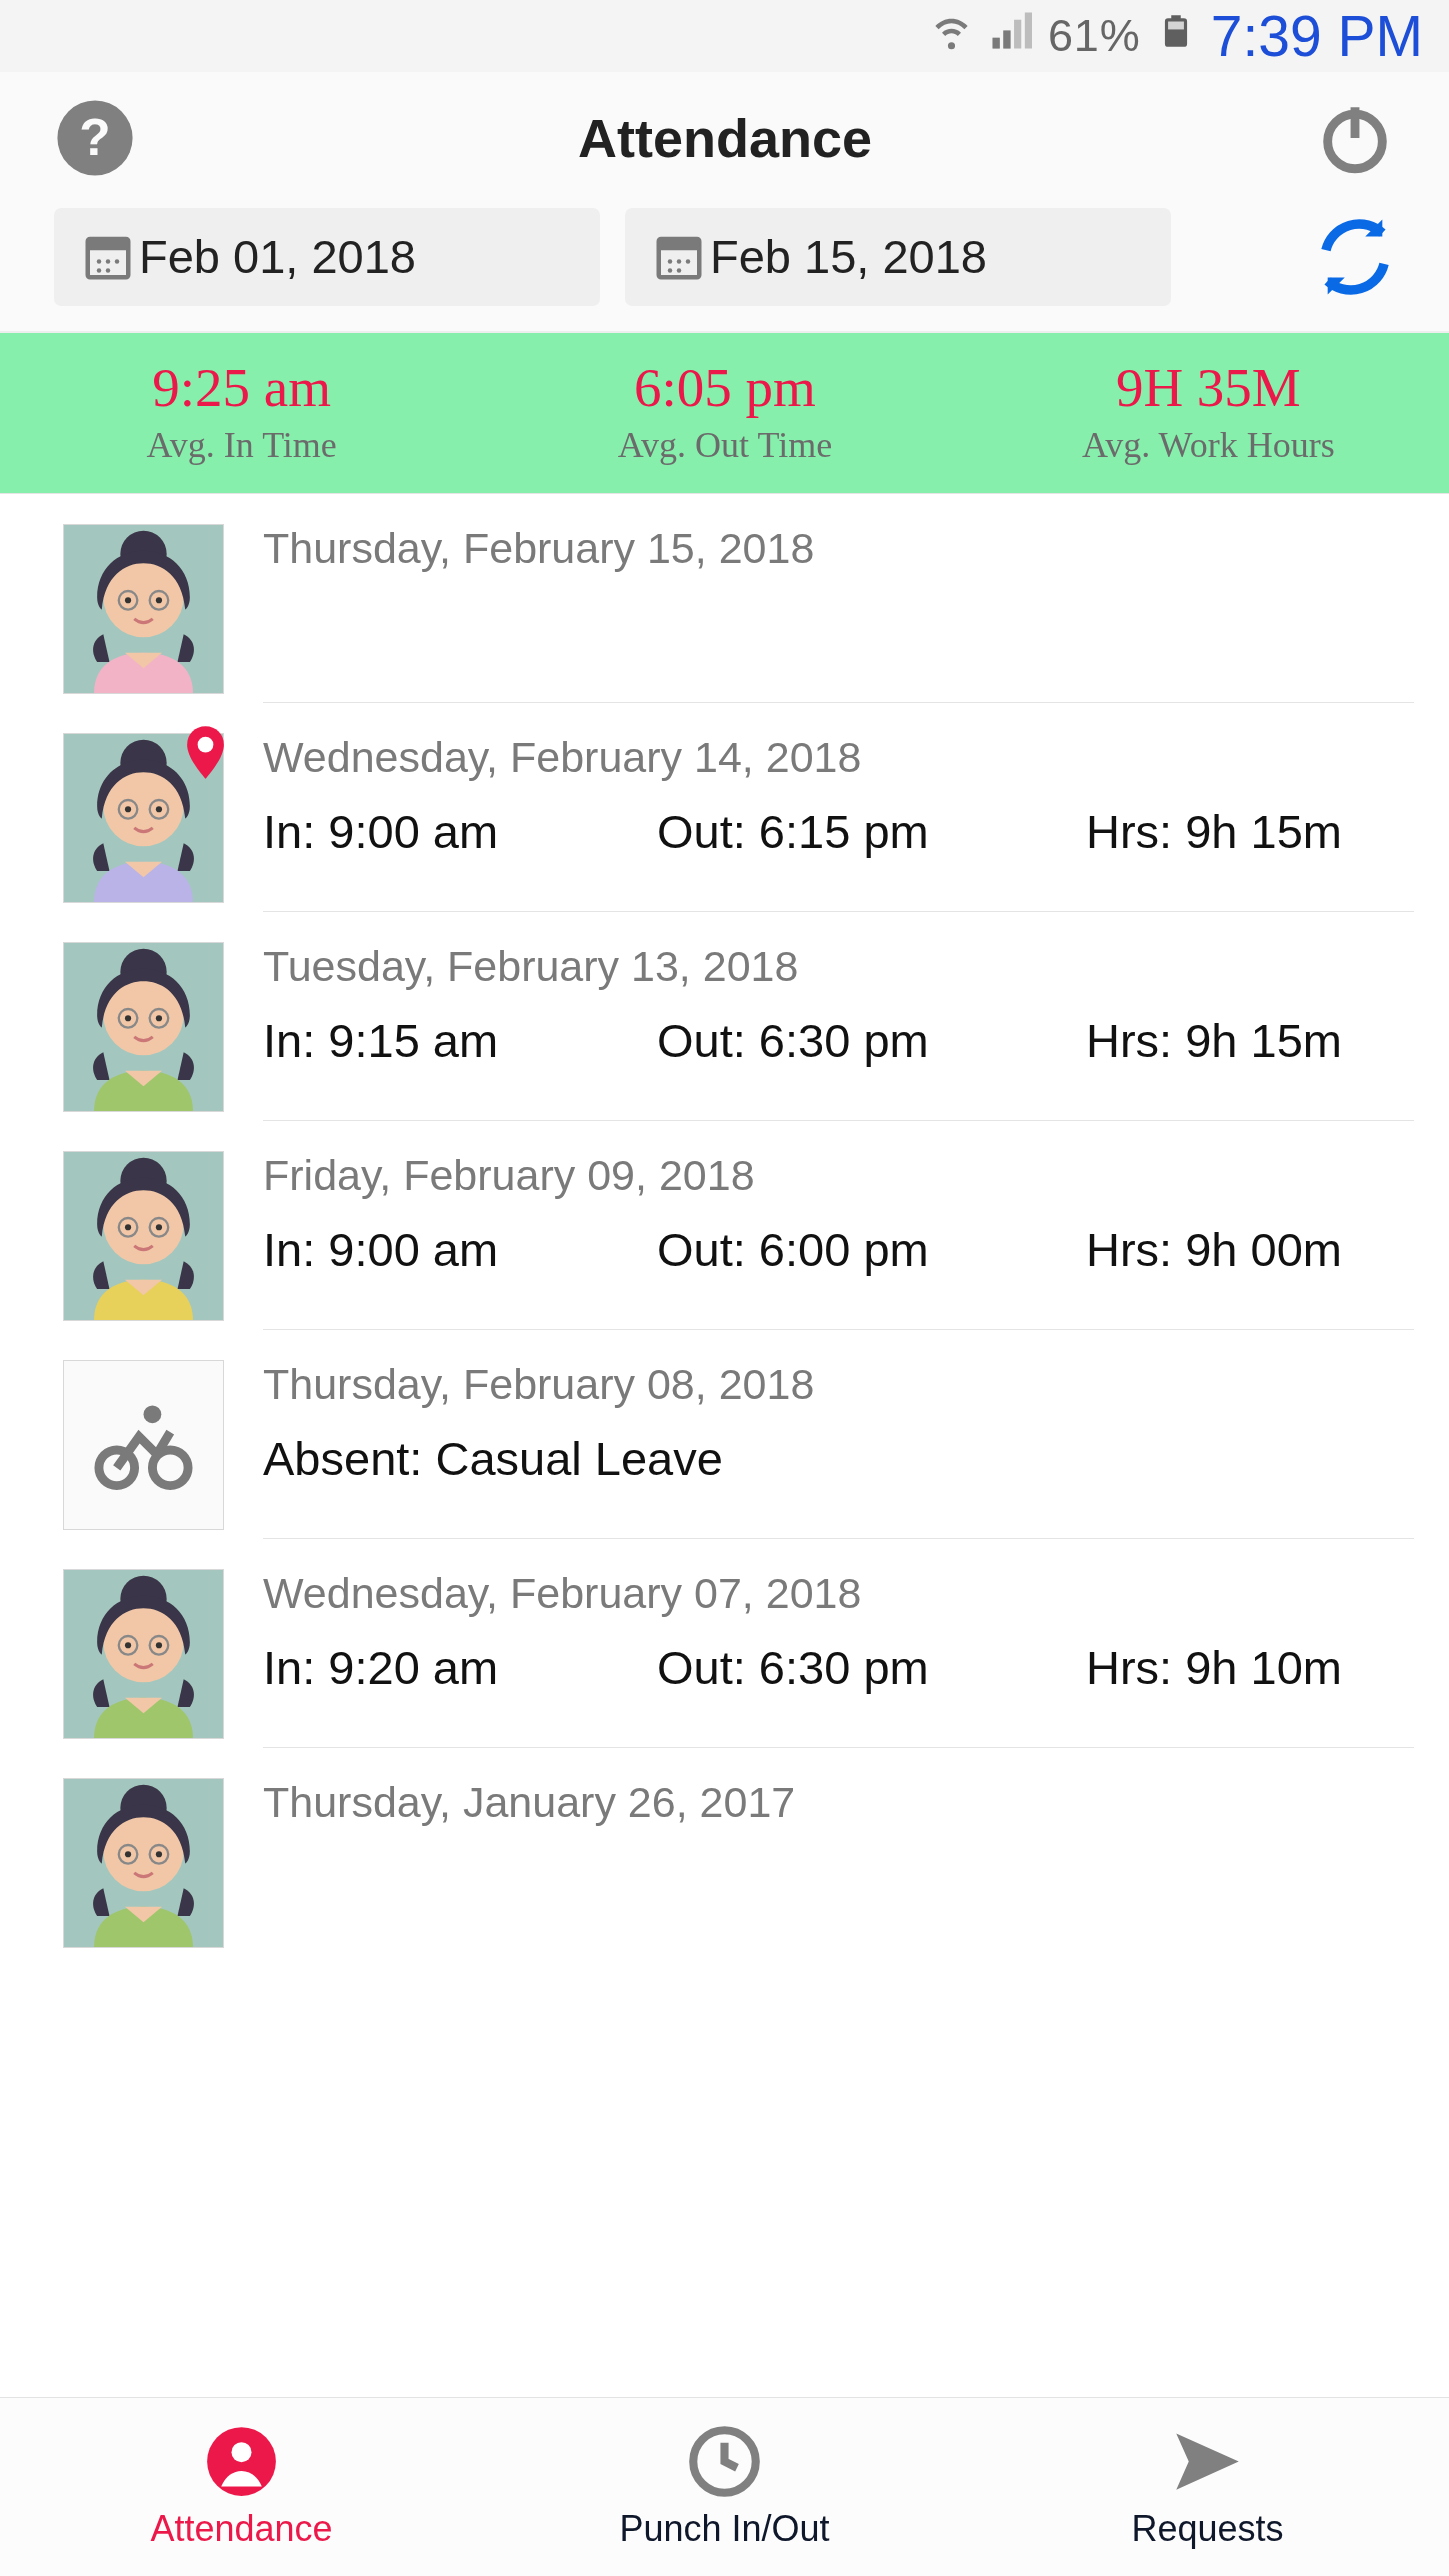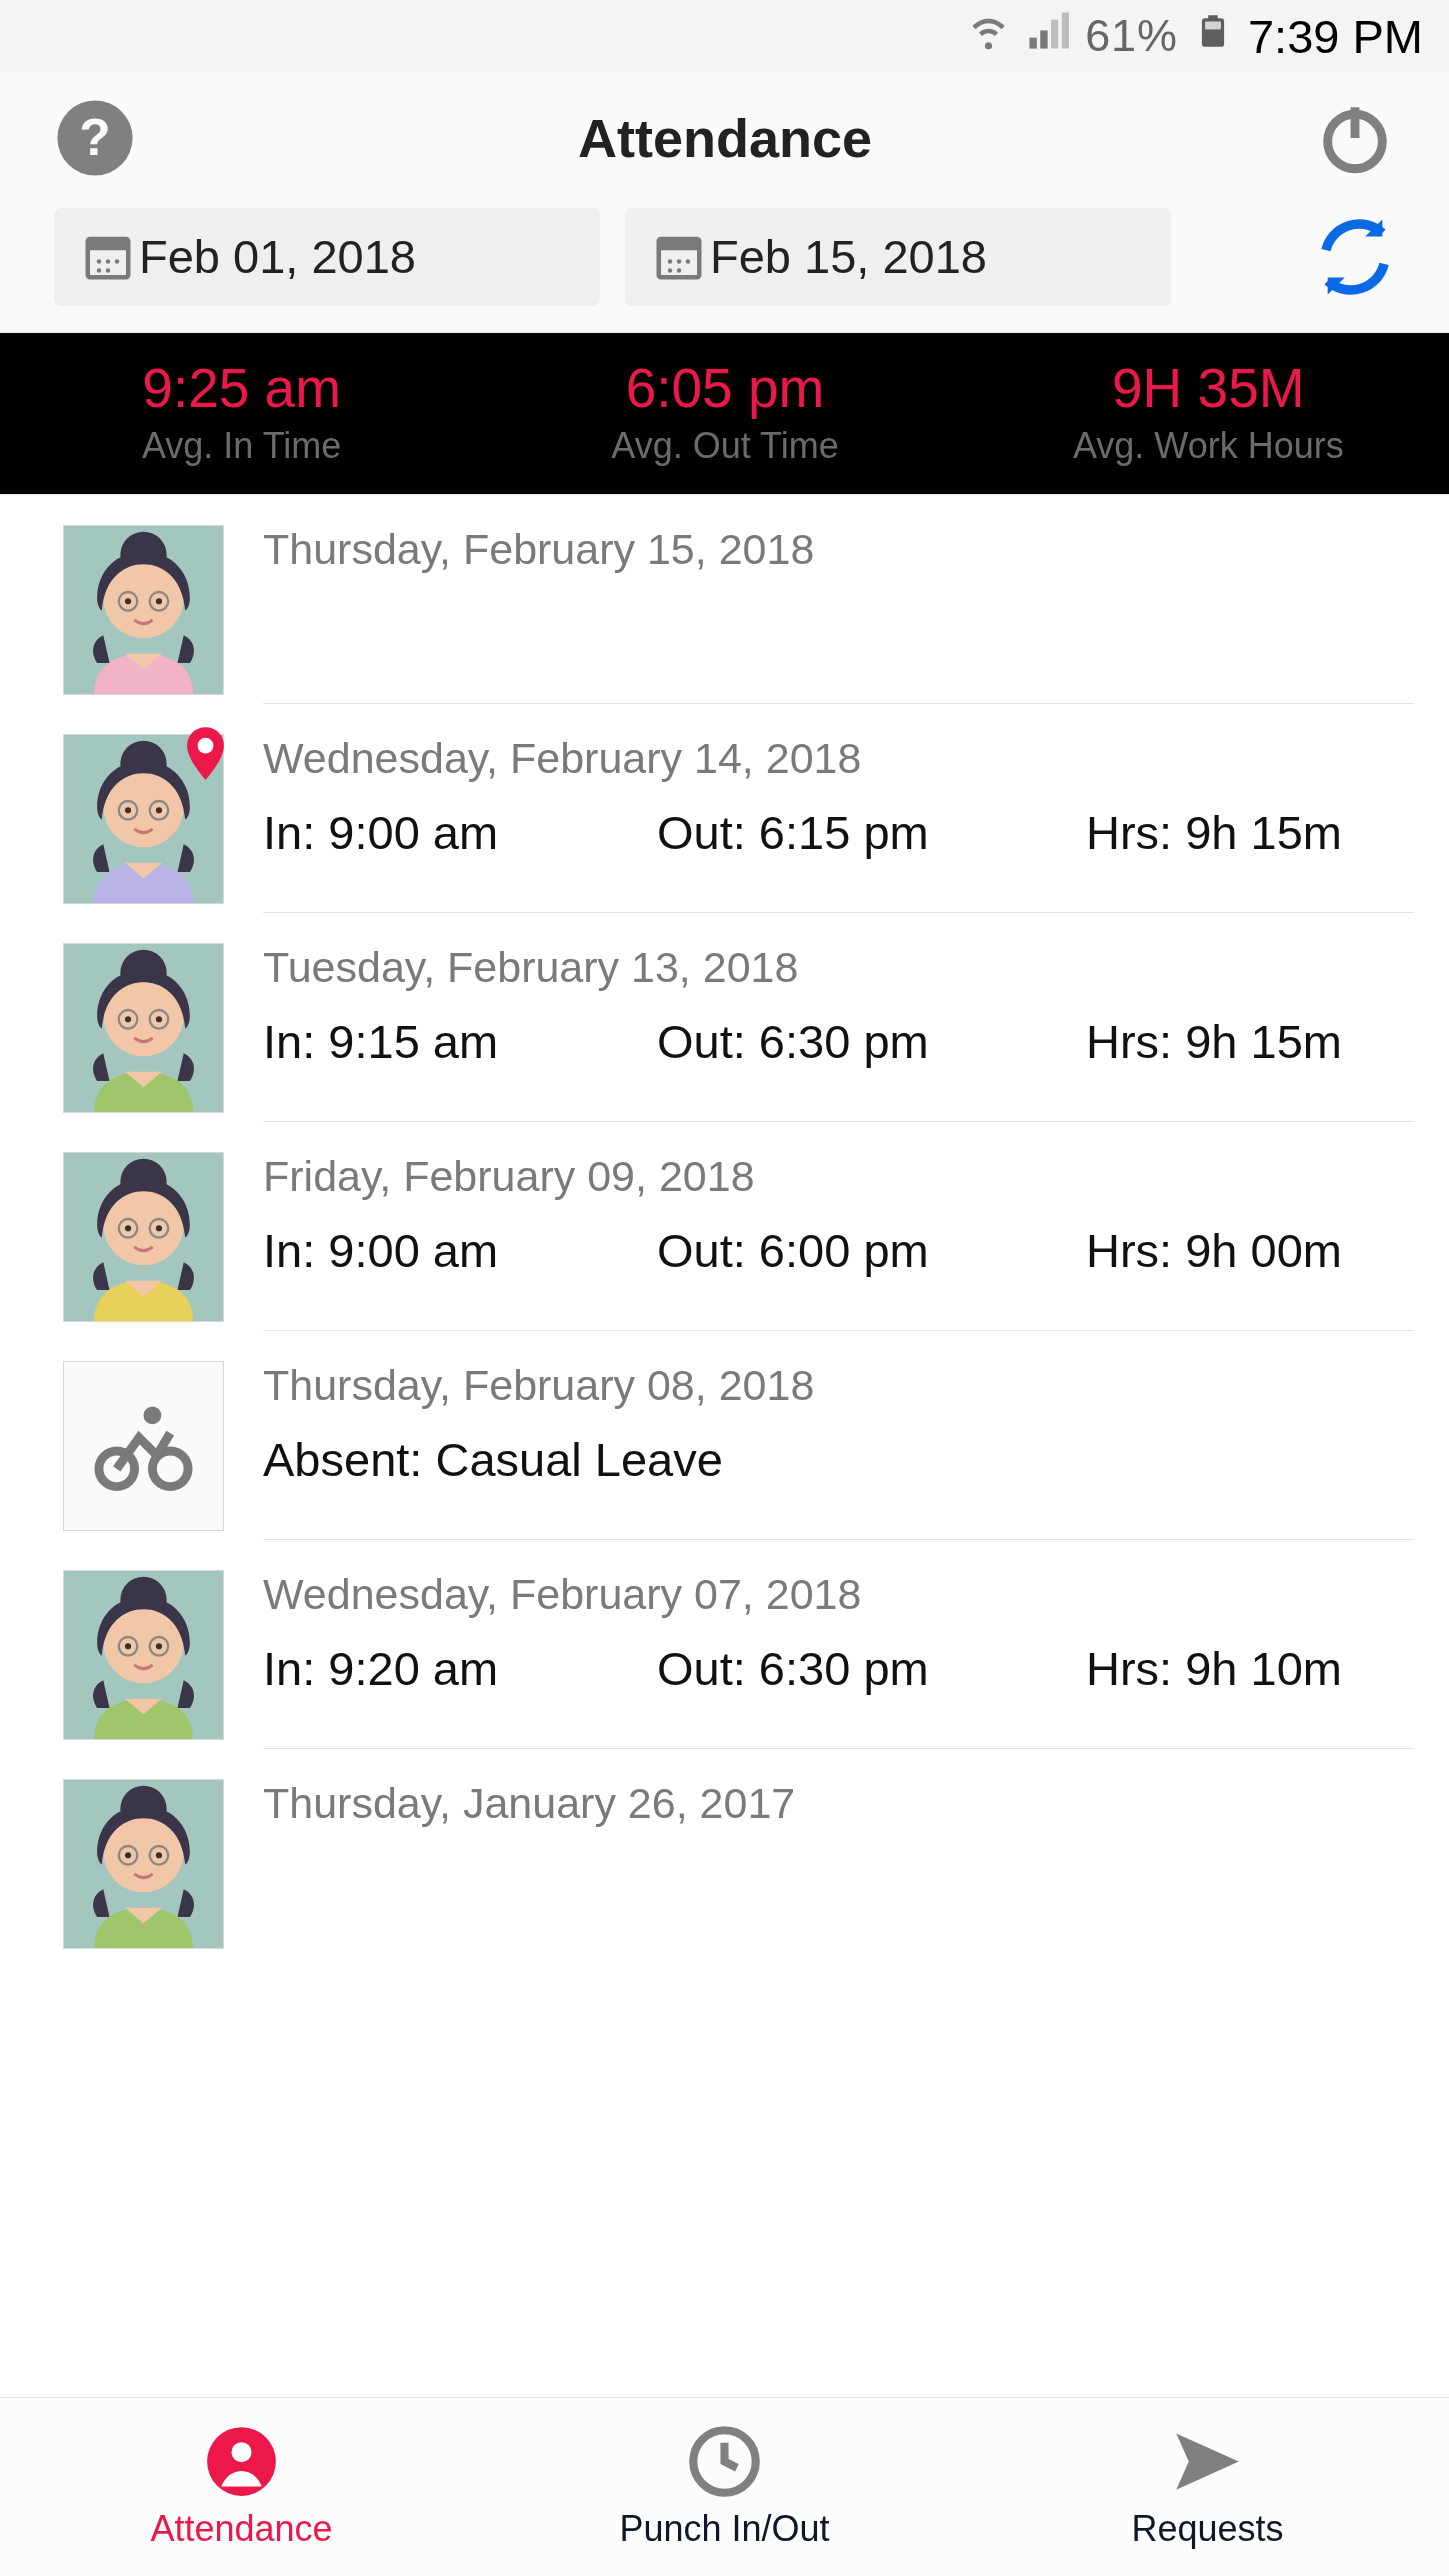--- a/index.html
+++ b/index.html
@@ -1,37 +1,37 @@
 <!DOCTYPE html>
 <html style="font-size:14.3px"><head>
 <meta charset="utf-8">
 <style>
   * { box-sizing: border-box; margin: 0; padding: 0; }
   html, body { width: 1450px; height: 2576px; font-family: -apple-system, "Helvetica Neue", Arial, sans-serif; background: #fff; color: #000; overflow: hidden; }
 
   
   .status-bar { height: 72px; background: #f4f4f4; display: flex; align-items: center; justify-content: flex-end; padding: 4px 27px; font-size: 45px; color: #666; gap: 16px; }
   .status-bar .pct { letter-spacing: 0.9px; }
-  .status-bar .time { font-size: 47px; color: #000000; }
+  .status-bar .time { font-size: 57px; color: #1d4ed8; }
 
   
   .app-header { background: #fafafa; border-bottom: 0.9px solid #eee; }
   .app-header-top { display: flex; align-items: center; justify-content: space-between; padding: 25px 54px 18px 54px; }
   .app-title { font-size: 54px; font-weight: 600; color: #222; text-align: center; flex: 1; }
   .icon-btn { width: 82px; height: 82px; display: flex; align-items: center; justify-content: center; color: #7b7b7b; }
   .icon-btn svg { width: 100%; height: 100%; }
 
   
   .date-row { display: flex; align-items: center; gap: 25px; padding: 10.7px 54px 25px 54px; }
   .date-chip { flex: 0 0 auto; width: 546px; height: 98px; background: #efefef; border-radius: 7.2px; display: flex; align-items: center; gap: 4px; padding: 0 27px; font-size: 47px; color: #222; }
   .date-chip .cal-icon { width: 54px; height: 54px; }
   .refresh-btn { margin-left: auto; width: 82px; height: 82px; display:flex; align-items:center; justify-content:center; }
 
   
-  .stats-row { display: flex; background: #000000; border-top: 0.9px solid #eee; border-bottom: 1.8px solid #e5e5e5; }
+  .stats-row { display: flex; background: #86efac; border-top: 0.9px solid #eee; border-bottom: 1.8px solid #e5e5e5; font-family: Liberation Serif, serif; }
   .stat { flex: 1; text-align: center; padding: 23px 9px 27px 9px; }
   .stat-value { font-size: 55px; font-weight: 500; color: #ec184a; margin-bottom: 5.4px; }
   .stat-label { font-size: 36px; color: #6b6b6b; }
 
   
   .list { height: 2077px; overflow: hidden; background: #fff; }
   .row { display: flex; padding: 30px 36px 0 63px; }
   .row .avatar { width: 161px; height: 170px; flex: 0 0 auto; margin-right: 39px; position: relative; }
   .row .body { flex: 1; border-bottom: 1.8px solid #e4e4e4; padding-bottom: 41px; min-height: 179px; }
   .row:last-child .body { border-bottom: none; }

